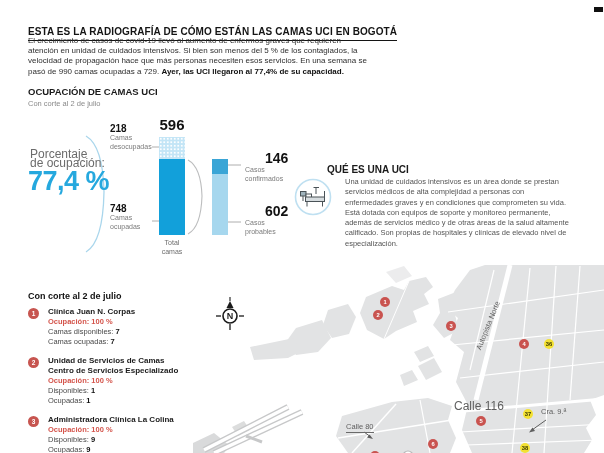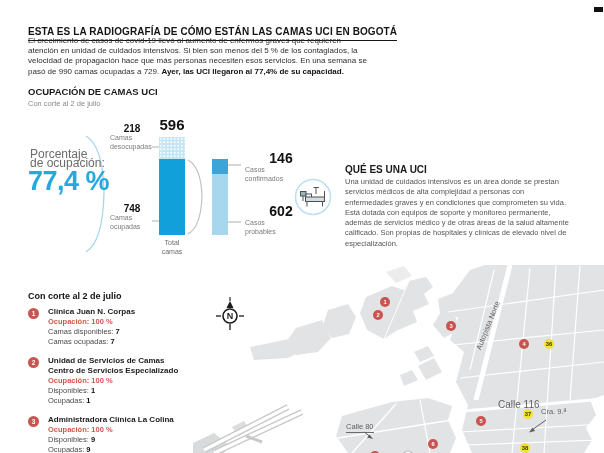--- a/index.html
+++ b/index.html
@@ -25,31 +25,31 @@
   .seg-free{background-color:#c3e5f6;
             background-image:radial-gradient(circle, rgba(255,255,255,.95) .8px, transparent 1px);
             background-size:3.5px 3.5px;}
   .seg-occupied{background:#12a0da;flex:1;}
   .bar-total-label{left:150px;top:239px;width:44px;text-align:center;font-size:7px;color:#6d6d6d;line-height:8.5px;}
 
   .bar-detail{left:212px;top:159px;width:16px;display:flex;flex-direction:column;}
   .seg-confirmed{background:#3aa5d6;}
   .seg-probable{background:#a6d7ee;flex:1;}
 
-  .lbl-value{font-size:10px;font-weight:bold;color:#111;text-align:center;}
+  .lbl-value{font-size:10px;font-weight:bold;color:#111;}
   .lbl-sub{font-size:7px;color:#7a7a7a;line-height:8.6px;}
   .lbl-free{left:110px;top:123px;width:44px;}
   .lbl-occupied{left:110px;top:203px;width:44px;}
   .lbl-confirmed{left:245px;top:150px;width:52px;}
   .lbl-probable{left:245px;top:203px;width:52px;}
   .lbl-confirmed .lbl-value,.lbl-probable .lbl-value{font-size:14px;margin-left:20px;}
 
   
   .uci-icon{left:294px;top:178px;width:38px;height:38px;}
-  .uci-title{left:345px;top:164px;font-size:10px;font-weight:bold;color:#1a1a1a;}
+  .uci-title{left:327px;top:164px;font-size:10px;font-weight:bold;color:#1a1a1a;}
   .uci-body{left:345px;top:177px;width:256px;font-size:7.5px;line-height:10.3px;color:#555;}
 
   
   .list-title{left:28px;top:291px;font-size:9px;font-weight:bold;color:#111;}
   .h-list{left:28px;top:307px;width:185px;}
   .h-item{position:relative;padding-left:20px;margin-bottom:10px;}
   .h-num{position:absolute;left:0;top:1px;width:11px;height:11px;border-radius:50%;
          background:#c75550;color:#fff;font-size:6.5px;font-weight:bold;
          display:flex;align-items:center;justify-content:center;}
   .h-name{font-size:8px;font-weight:bold;color:#1c1c1c;line-height:10px;}
@@ -59,21 +59,21 @@
 
   
   .map-svg{left:0;top:0;width:604px;height:453px;pointer-events:none;}
   .chart-svg{left:0;top:0;width:604px;height:453px;pointer-events:none;}
   .marker{position:absolute;width:10px;height:10px;border-radius:50%;margin:-5px 0 0 -5px;
           display:flex;align-items:center;justify-content:center;font-size:5.8px;font-weight:bold;}
   .marker.red{background:#c9534f;color:#fff;}
   .marker.yellow{background:#f3e133;color:#3a3a00;}
   .street-label{font-size:7.5px;color:#5f5f5f;}
   .lbl-autopista{left:456px;top:321px;width:64px;text-align:center;transform:rotate(-68deg);}
-  .lbl-c116{left:498px;top:399px;font-size:10px;}
+  .lbl-c116{left:454px;top:399px;font-size:12px;}
   .lbl-c80{left:346px;top:422px;border-bottom:1px solid #6a6a6a;padding-bottom:1px;}
   .lbl-cra9{left:541px;top:407px;}
 </style>
 </head>
 <body>
 
 <div class="canvas">
 
   <svg class="abs map-svg" viewBox="0 0 604 453">
     <g fill="#e2e3e4" stroke="none">

